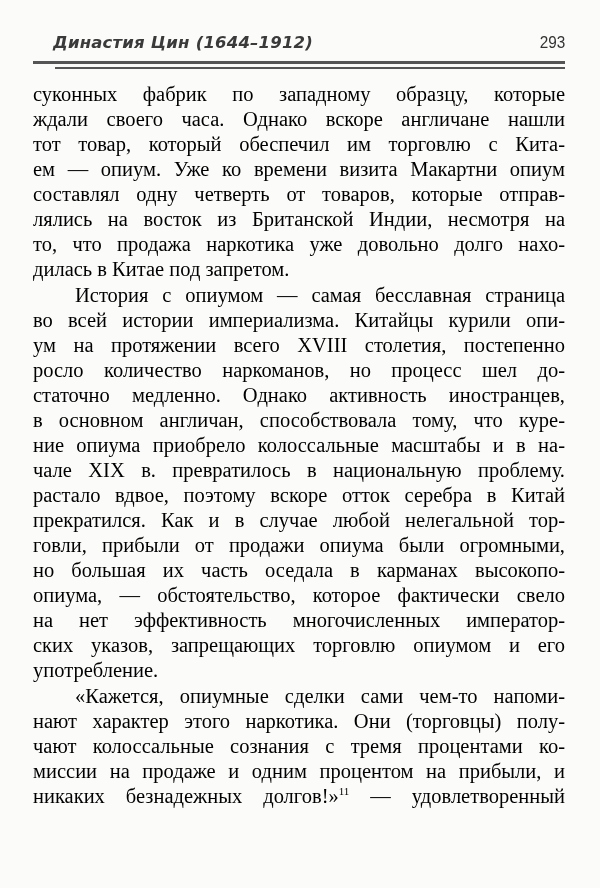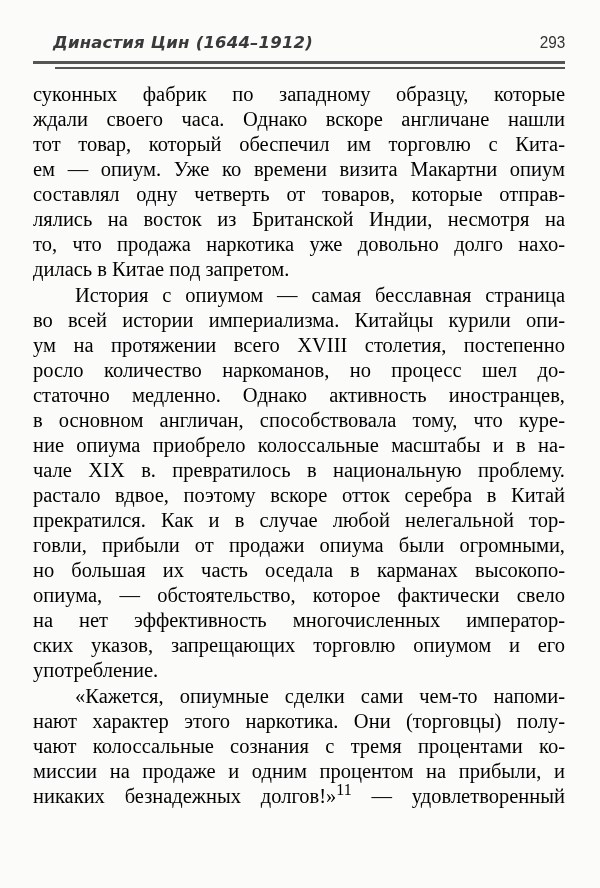--- a/index.html
+++ b/index.html
@@ -77,21 +77,21 @@
     text-align-last: justify;
     overflow: hidden;
   }
   .line.last {
     text-align-last: left;
   }
   .line.indent {
     padding-left: 42px;
   }
   sup.fn {
-    font-size: 16px;
+    font-size: 11px;
     vertical-align: 8px;
     line-height: 0;
   }
   .line-inner {
     display: block;
     white-space: normal;
     text-align: justify;
     text-align-last: justify;
   }
   .line.last .line-inner {

